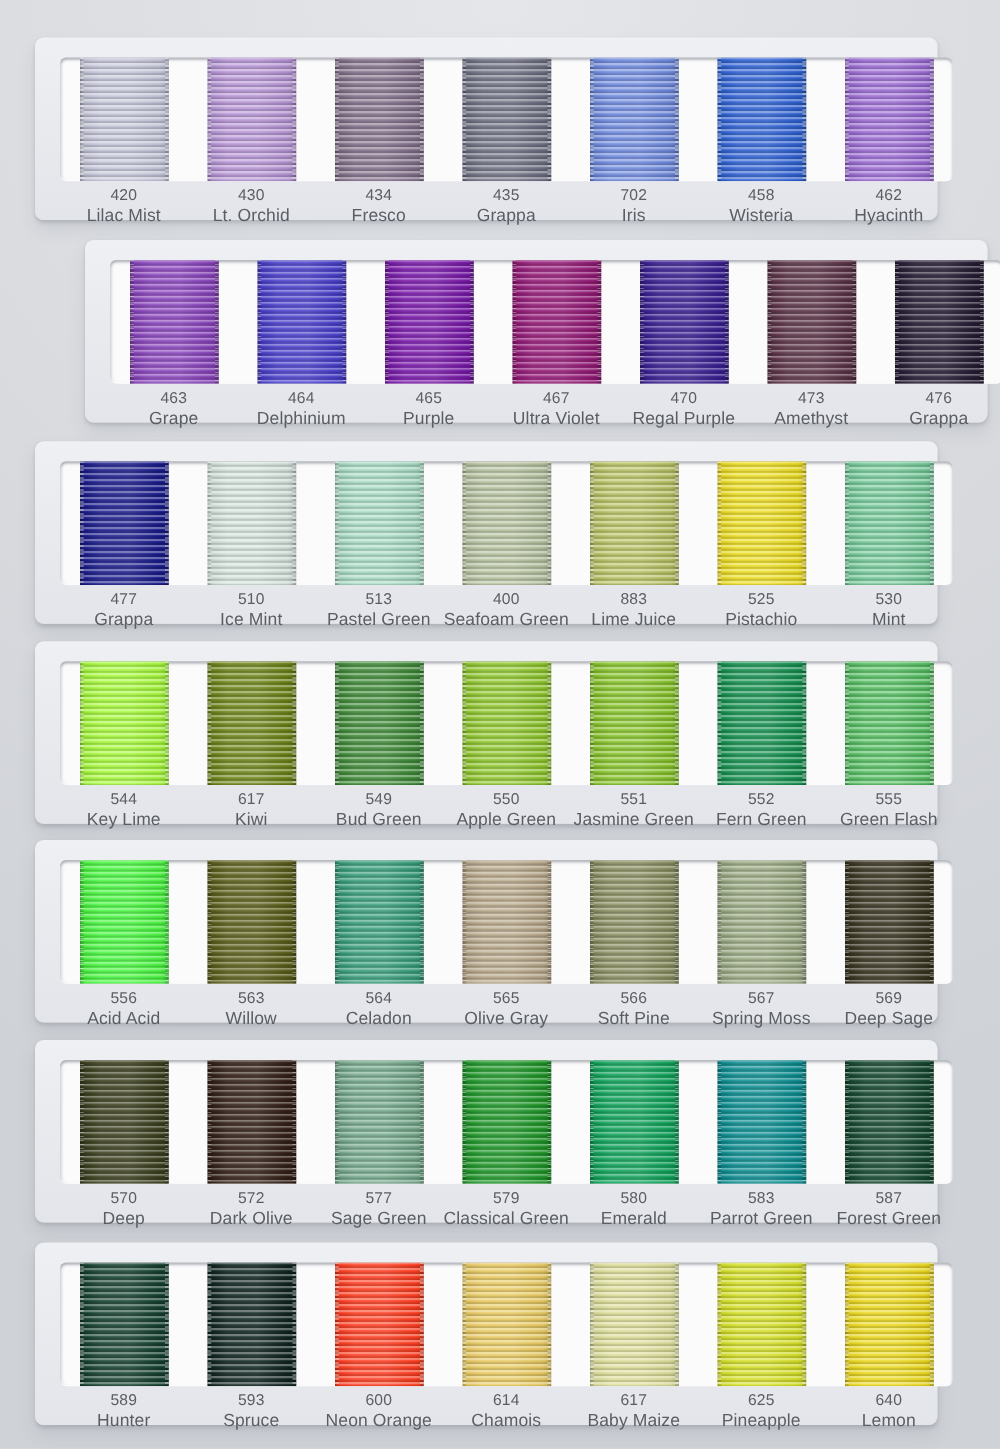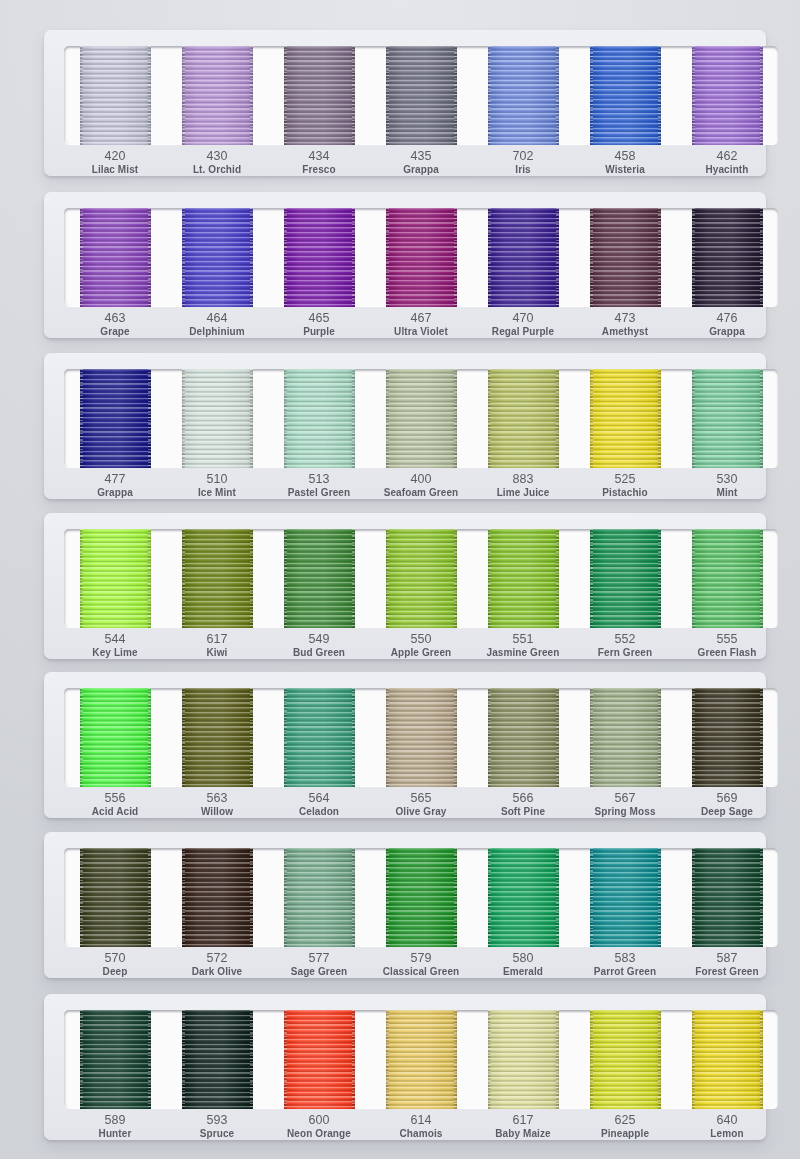--- a/index.html
+++ b/index.html
@@ -28,21 +28,21 @@
   #card {
     position: absolute;
     left: 0; top: 0;
     width: 800px;
     height: 1159px;
     padding: 0;
   }
 
   .row {
     position: absolute;
-    left: 44px;
+    left: 28px;
     width: 722px;
     height: 146px;
     background: linear-gradient(180deg, #eef0f3 0%, #e9ebef 40%, #e3e5ea 100%);
     border-radius: 7px;
     box-shadow:
       0 2px 3px rgba(120,126,136,0.30),
       0 8px 14px rgba(120,126,136,0.16);
   }
 
   
@@ -141,23 +141,22 @@
     letter-spacing: 0.1px;
   }
 
   .code {
     display: block;
     font-size: 12.5px;
   }
 
   .cname {
     display: block;
-    font-size: 10px;
+    font-size: 14px;
     white-space: nowrap;
-    font-weight: bold;
   }
 </style>
 </head>
 <body>
 
 <div id="backdrop"></div>
 
 <div id="card">
     <div class="row" style="top: 30px;">
       <div class="window">
@@ -209,21 +208,21 @@
         <div class="label">
           <span class="code">458</span>
           <span class="cname">Wisteria</span>
         </div>
         <div class="label">
           <span class="code">462</span>
           <span class="cname">Hyacinth</span>
         </div>
       </div>
     </div>
-    <div class="row" style="top: 192px;">
+    <div class="row" style="top: 192px; margin-left: 40px;">
       <div class="window">
         <div class="ribbons">
           <div class="slot">
             <div class="ribbon" title="463 Grape" style="background-color: rgb(138, 69, 189);"></div>
           </div>
           <div class="slot">
             <div class="ribbon" title="464 Delphinium" style="background-color: rgb(74, 63, 204);"></div>
           </div>
           <div class="slot">
             <div class="ribbon" title="465 Purple" style="background-color: rgb(122, 26, 171);"></div>

